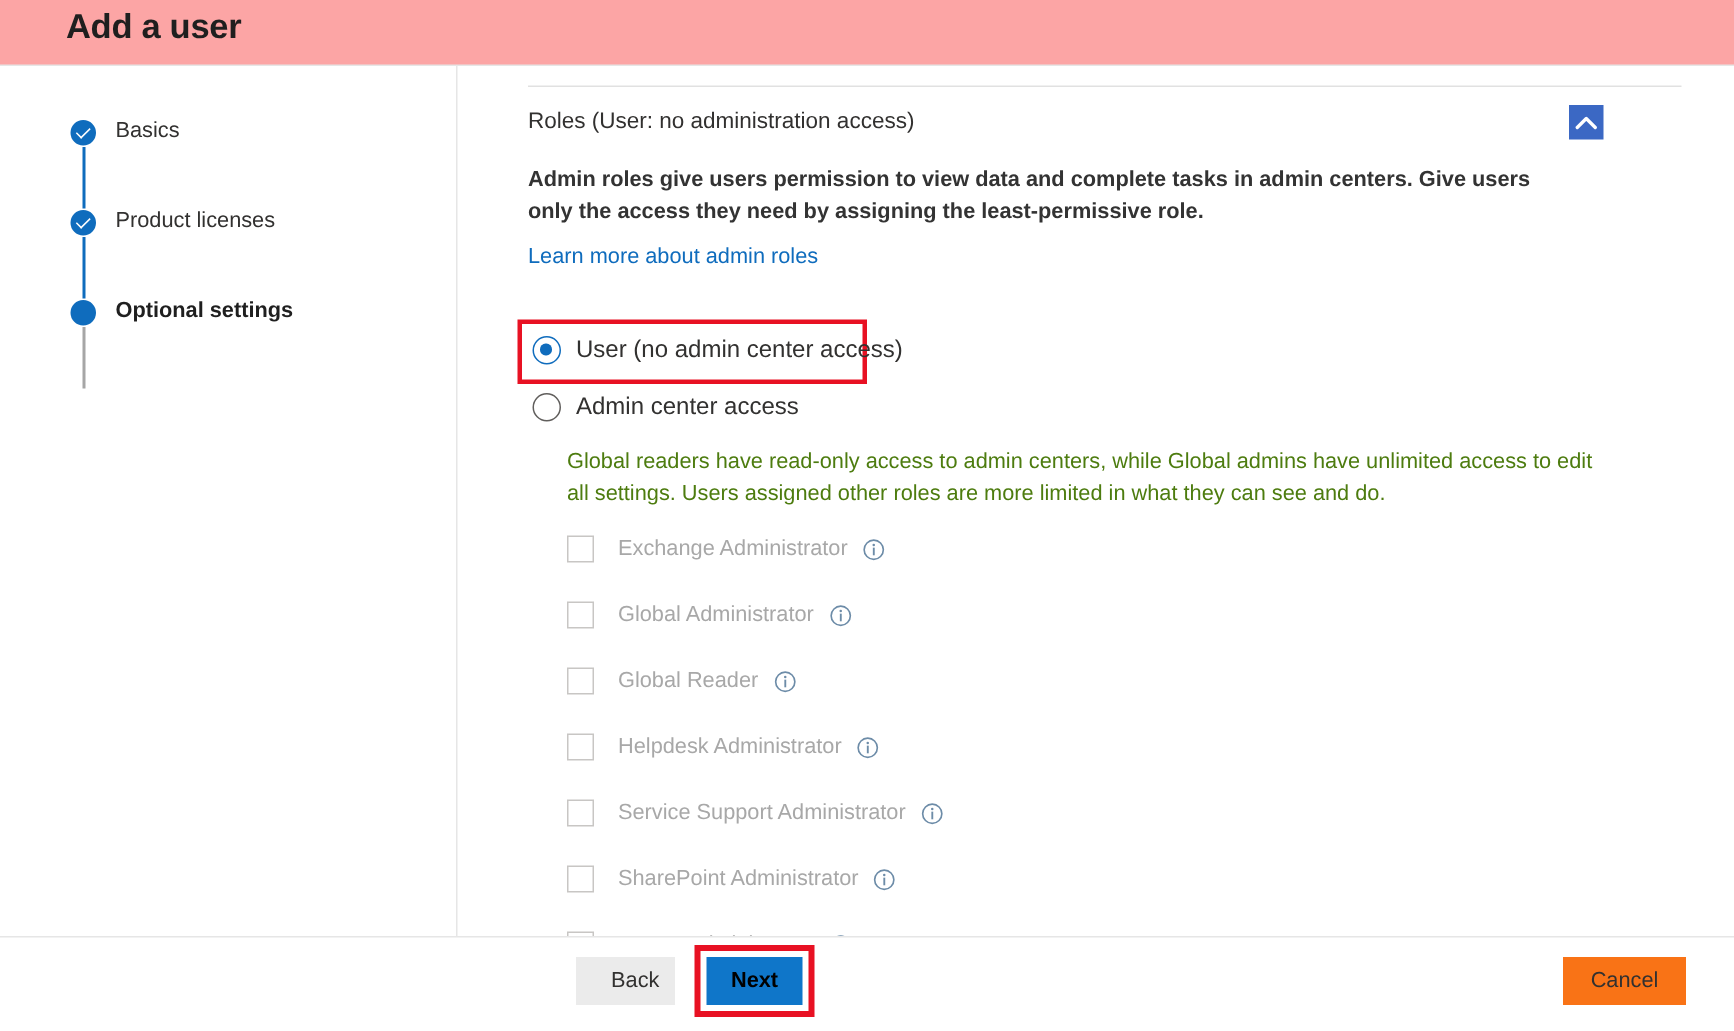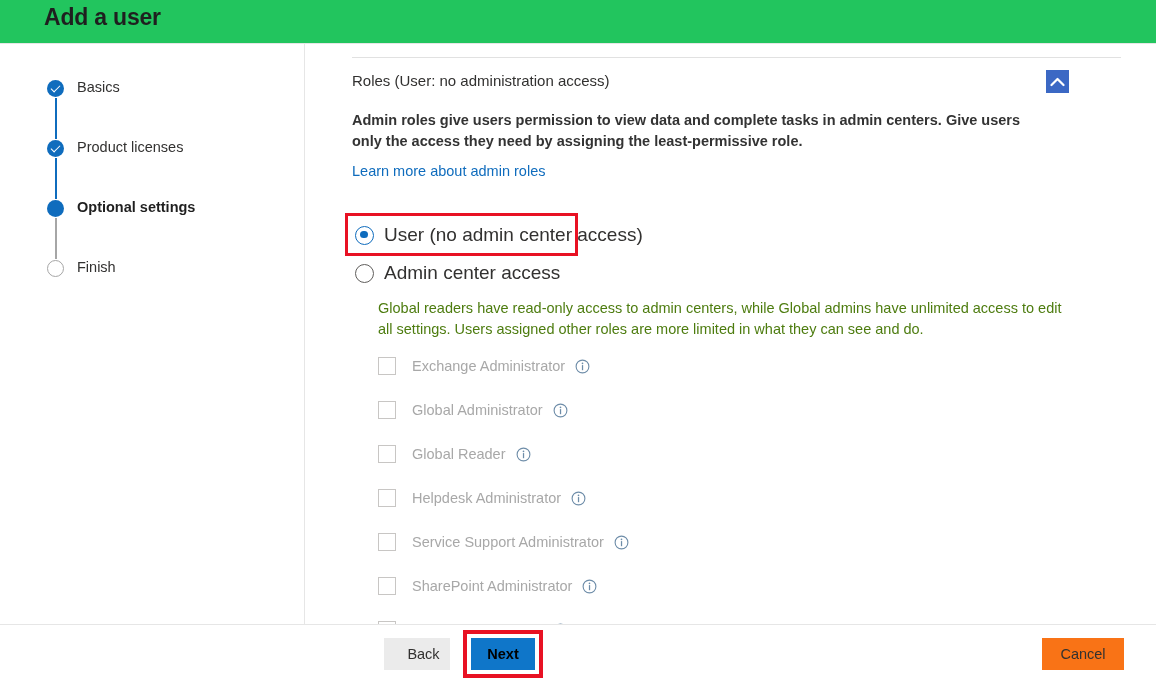--- a/index.html
+++ b/index.html
@@ -10,21 +10,21 @@
     font-family: "Liberation Sans", sans-serif;
     color: #323130;
     overflow: hidden;
   }
 
   .page { position: relative; width: 1156px; height: 687px; background: #fff; }
 
   
   .page-header {
     position: absolute; left: 0; top: 0; width: 1156px; height: 44px;
-    border-bottom: 1px solid #e6e6e6; background: #22c55e;
+    border-bottom: 1px solid #e6e6e6; background: #fca5a5;
   }
   .page-title {
     position: absolute; left: 44px; top: 4px;
     font-size: 23px; font-weight: bold; color: #1f1f1f;
     letter-spacing: -0.2px;
   }
 
   
   .body-wrap {
     position: absolute; left: 0; top: 44px; width: 1156px; height: 580px;
@@ -109,21 +109,21 @@
     width: 19px; height: 19px; border-radius: 50%;
     border: 1.6px solid #0f6cbd; background: #fff;
     position: relative; flex: none;
   }
   .radio-outer.unsel { border-color: #605e5c; }
   .radio-outer.sel::after {
     content: ""; position: absolute; left: 4px; top: 4px;
     width: 7.5px; height: 7.5px; border-radius: 50%; background: #0f6cbd;
   }
   .radio-label {
-    margin-left: 10px; font-size: 19px; color: #323130; white-space: nowrap;
+    margin-left: 10px; font-size: 16px; color: #323130; white-space: nowrap;
   }
 
   .sub-desc {
     position: absolute; left: 72px; top: 254px; width: 685px;
     font-size: 14.5px; line-height: 21px; color: #4d7c0f;
   }
 
   
   .role-list { position: absolute; left: 72px; top: 300px; width: 700px; }
   .role-row {
@@ -193,24 +193,20 @@
           <div class="step-connector"></div>
           <div class="step-label">Product licenses</div>
         </div>
 
         <div class="step">
           <div class="step-marker current"></div>
           <div class="step-connector muted"></div>
           <div class="step-label bold">Optional settings</div>
         </div>
 
-        <div class="step">
-          <div class="step-marker pending"></div>
-          <div class="step-label">Finish</div>
-        </div>
 
       </div>
     </div>
 
     <div class="content">
 
       <div class="section-rule"></div>
 
       <div class="section-title">Roles (User: no administration access)</div>
 

